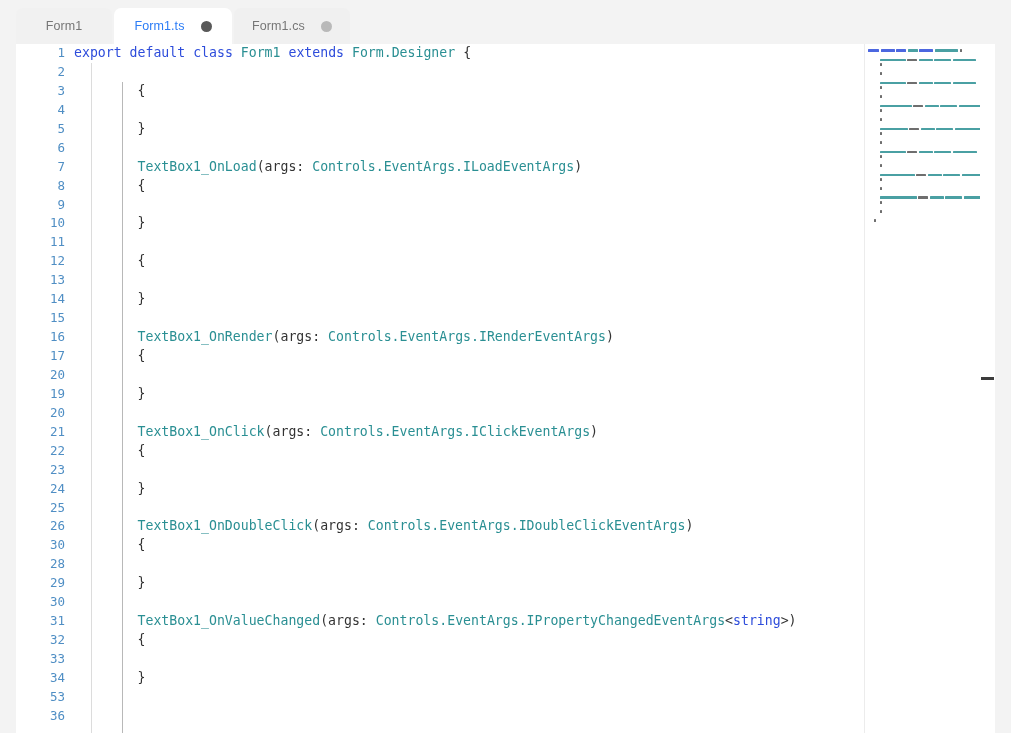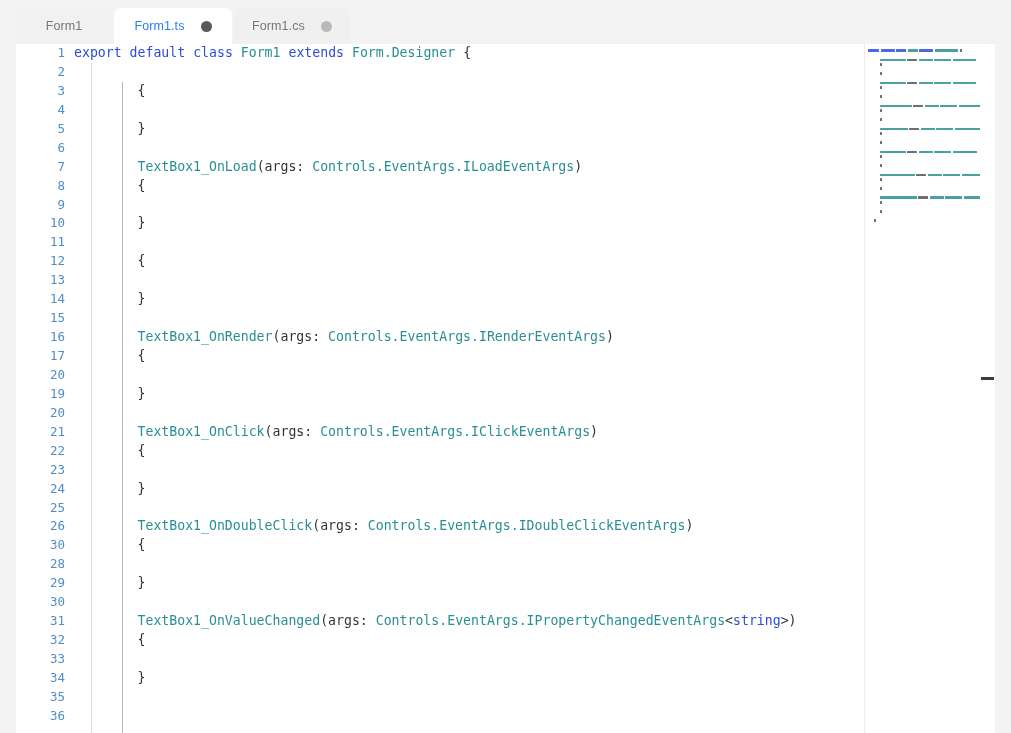--- a/index.html
+++ b/index.html
@@ -231,21 +231,21 @@
         <div class="ln">25</div>
         <div class="ln">26</div>
         <div class="ln">30</div>
         <div class="ln">28</div>
         <div class="ln">29</div>
         <div class="ln">30</div>
         <div class="ln">31</div>
         <div class="ln">32</div>
         <div class="ln">33</div>
         <div class="ln">34</div>
-        <div class="ln">35</div>
+        <div class="ln">53</div>
         <div class="ln">36</div>
       </div>
 
     <div class="code">
       <div class="guide g1"></div>
       <div class="guide g2"></div>
     <div class="line"><span class="tok-kw">export</span><span class="tok-pl"> </span><span class="tok-kw">default</span><span class="tok-pl"> </span><span class="tok-kw">class</span><span class="tok-pl"> </span><span class="tok-type">Form1</span><span class="tok-pl"> </span><span class="tok-kw">extends</span><span class="tok-pl"> </span><span class="tok-type">Form.Designer</span><span class="tok-pl"> {</span></div>
         <div class="line">&nbsp;</div>
         <div class="line"><span class="tok-pl">        {</span></div>
         <div class="line">&nbsp;</div>

